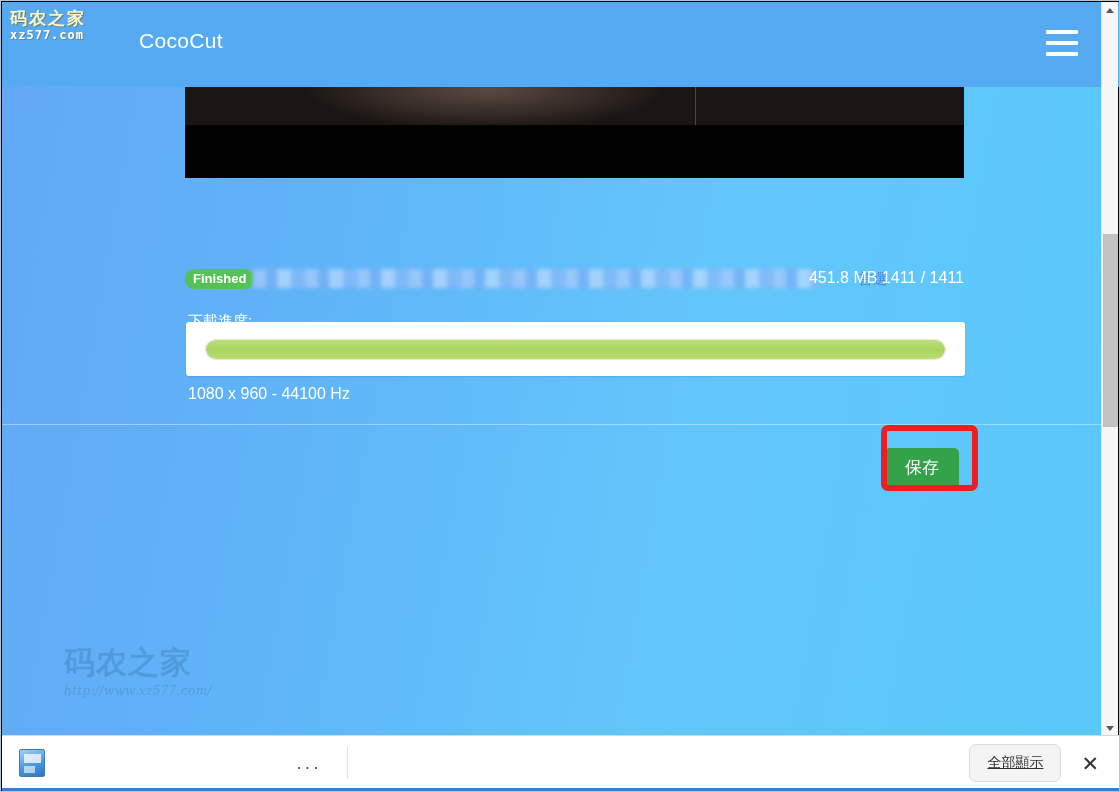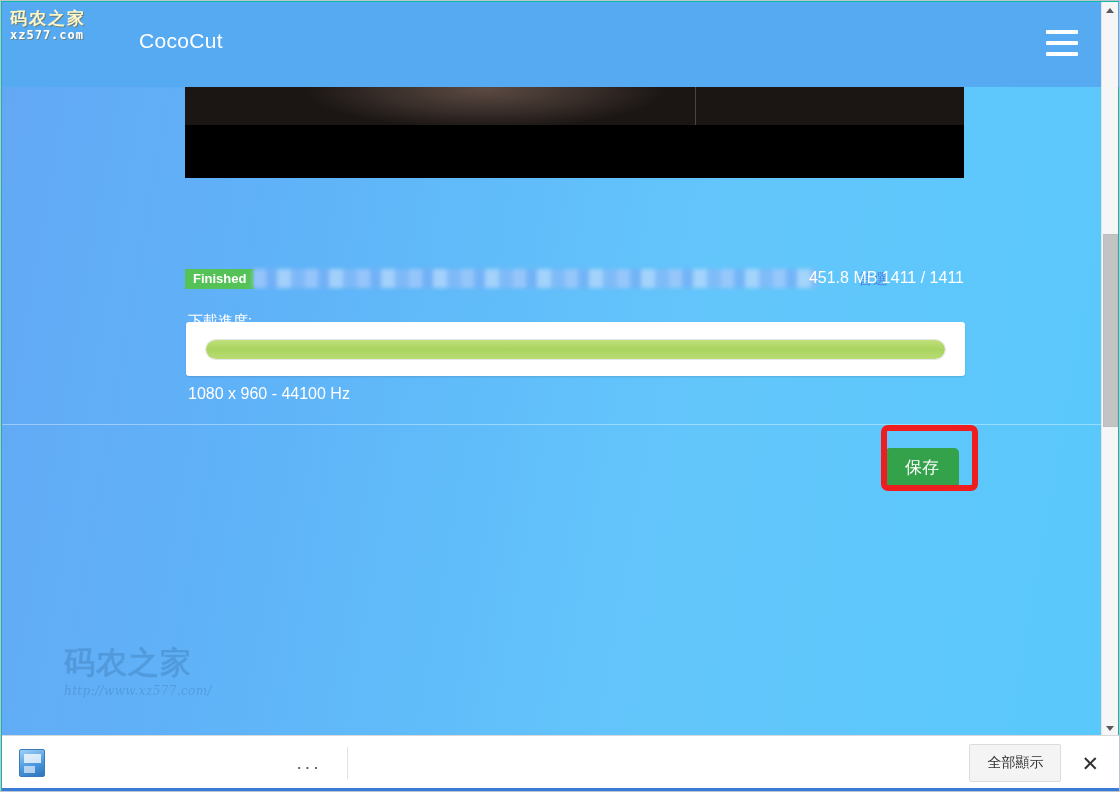--- a/index.html
+++ b/index.html
@@ -9,21 +9,21 @@
     height: 792px;
     overflow: hidden;
     font-family: "Liberation Sans", sans-serif;
     background: #ffffff;
   }
 
   .window {
     position: relative;
     width: 1120px;
     height: 792px;
-    background: #14b8a6;
+    background: #000000;
     border: 1px solid #b9c5cf;
     overflow: hidden;
     padding-left: 7px;
   }
 
   
   .header {
     position: absolute;
     left: 1px; top: 1px;
     width: 1118px;
@@ -141,21 +141,21 @@
   .meta-row.m1 { top: 181px; }
 
   .badge-finished {
     position: absolute;
     left: 0; top: 1px;
     background: #55c257;
     color: #ffffff;
     font-size: 13px;
     font-weight: bold;
     padding: 3px 8px 4px 8px;
-    border-radius: 0;
+    border-radius: 9px;
     line-height: 1;
   }
 
   .blur-title {
     position: absolute;
     height: 19px;
     top: 1px;
     border-radius: 2px;
     background:
       repeating-linear-gradient(90deg,
@@ -427,24 +427,25 @@
     display: flex;
     align-items: center;
     gap: 14px;
     margin-right: 15px;
   }
   .btn-show-all {
     font-size: 14px;
     color: #303030;
     background: #f4f4f4;
     border: 1px solid #dcdcdc;
-    border-radius: 2px;
+    border-radius: 7px;
     padding: 9px 17px;
     cursor: pointer;
     font-family: "Liberation Sans", sans-serif;
+    text-decoration: underline;
   }
   .dl-close {
     font-size: 21px;
     color: #333333;
     cursor: pointer;
     padding: 0 6px;
     line-height: 1;
   }
 </style>
 </head>

